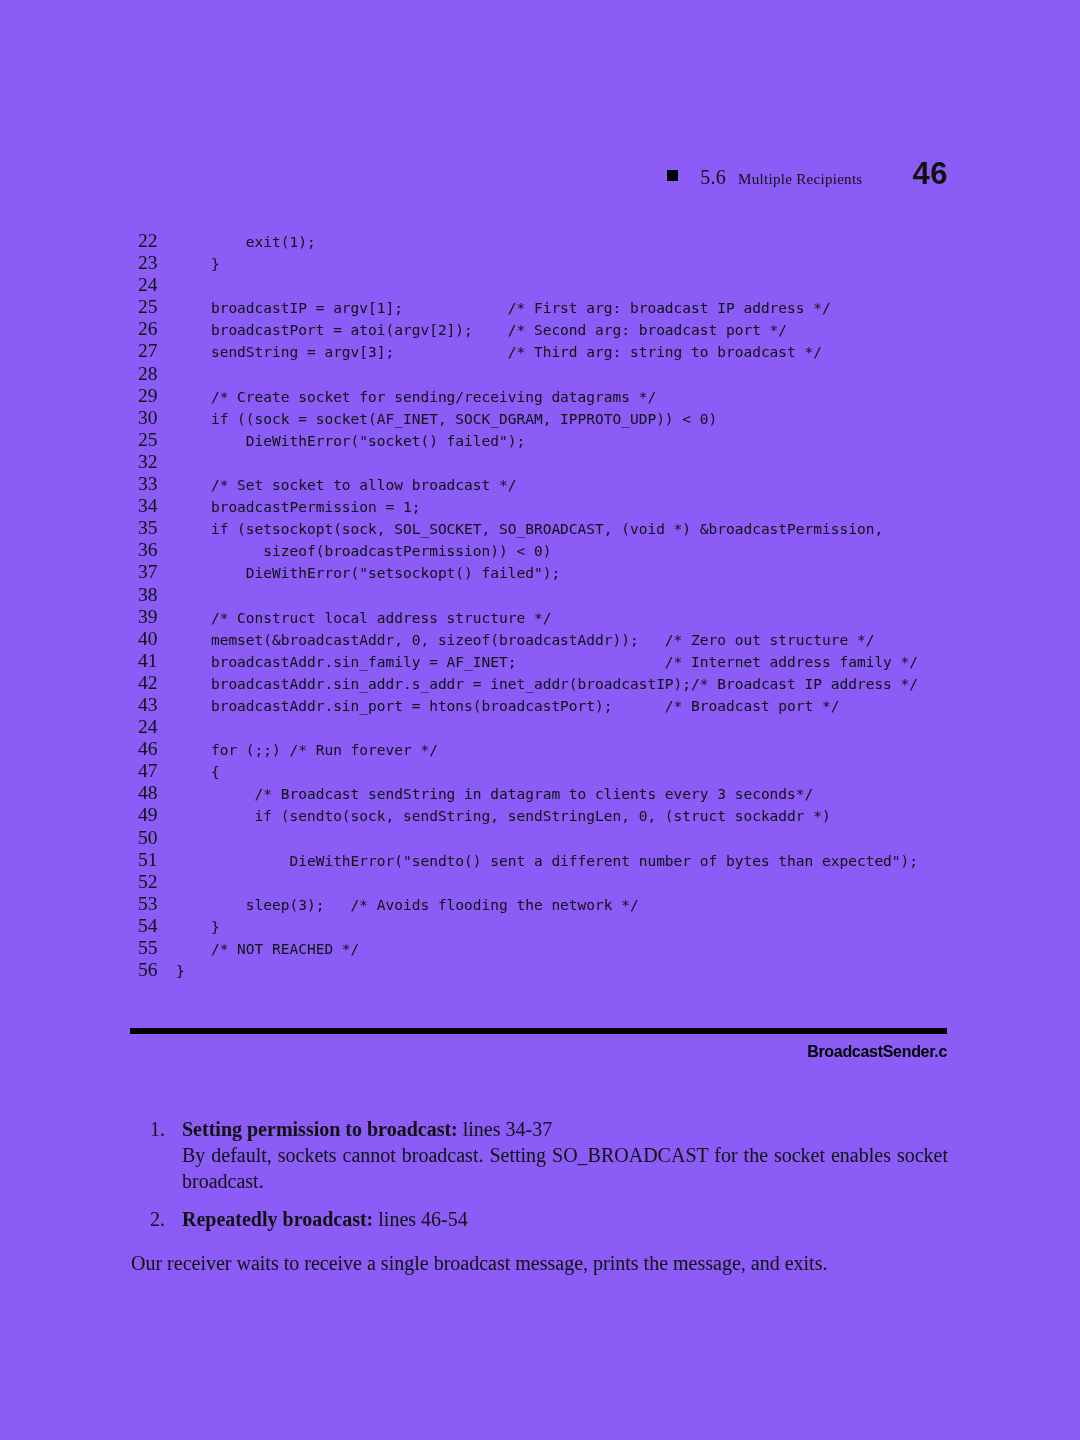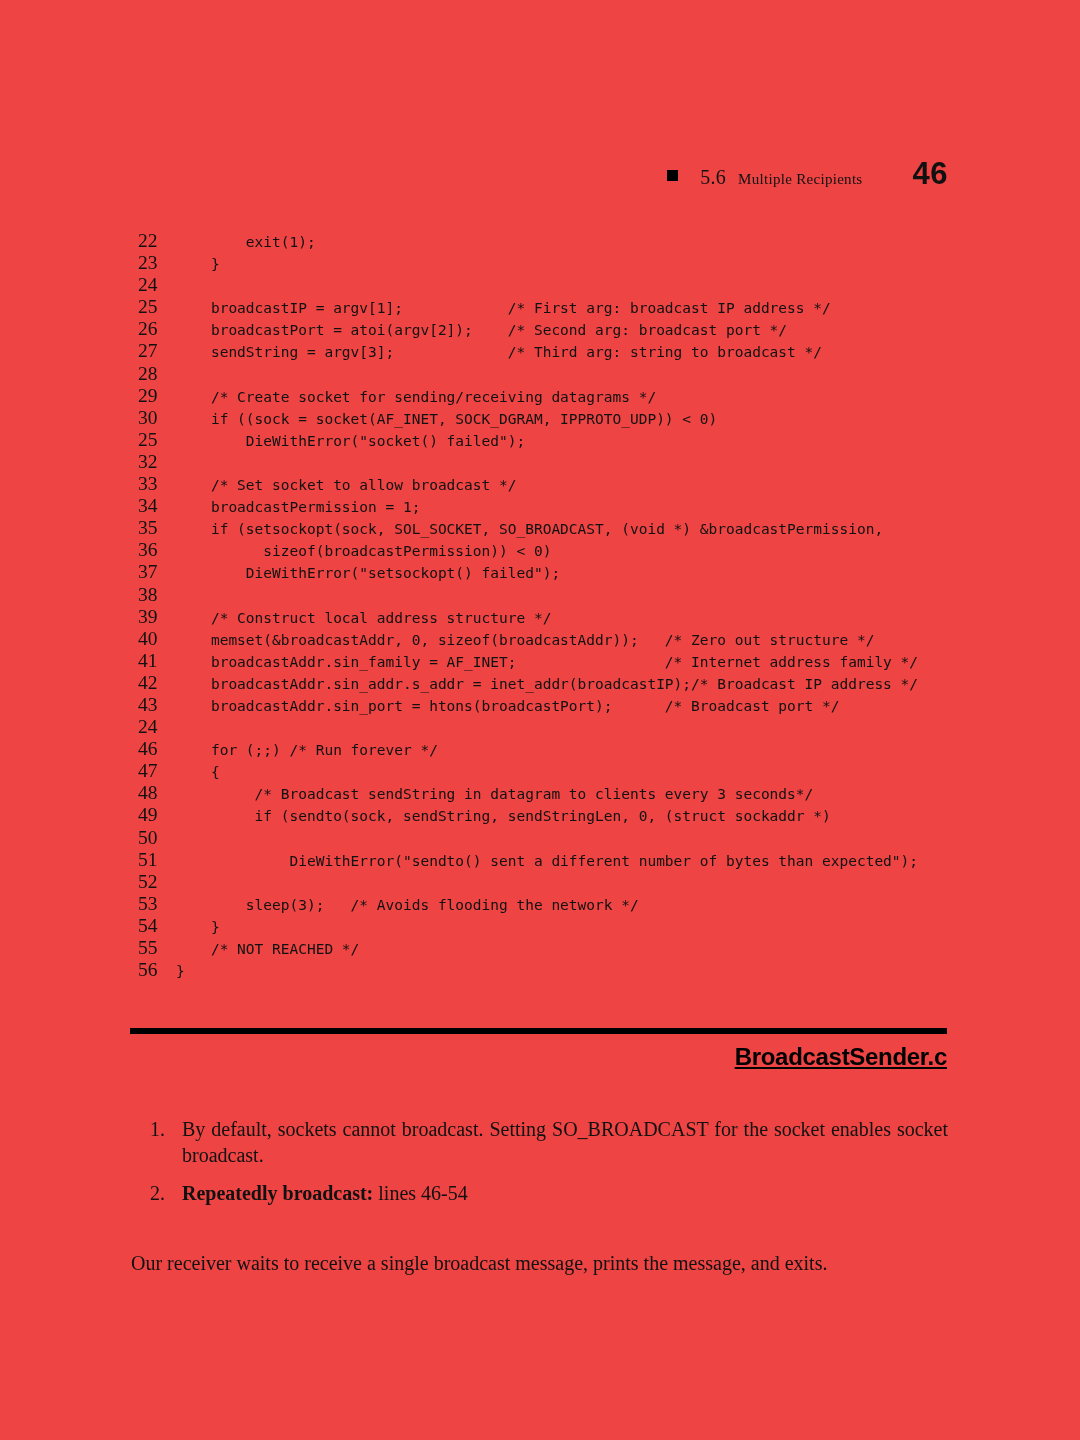--- a/index.html
+++ b/index.html
@@ -1,20 +1,20 @@
 <!DOCTYPE html>
 <html><head>
 <meta charset="utf-8">
 <style>
   html, body { margin: 0; padding: 0; background: #e8e8e8; }
   .page {
     position: relative;
     width: 1080px;
     height: 1440px;
-    background: #ef4444;
+    background: #8b5cf6;
     color: #111111;
     overflow: hidden;
     font-family: "Liberation Serif", serif;
   }
 
   
   .running-head {
     position: absolute;
     top: 156px;
     right: 132px;
@@ -78,24 +78,23 @@
     width: 817px;
     height: 6px;
     background: #000;
   }
   .listing-caption {
     position: absolute;
     top: 1043px;
     right: 133px;
     font-family: "Liberation Sans", sans-serif;
     font-weight: bold;
-    font-size: 24px;
+    font-size: 16px;
     letter-spacing: -0.3px;
     color: #000;
-    text-decoration: underline;
   }
 
   
   .notes {
     position: absolute;
     top: 1116px;
     left: 150px;
     width: 798px;
   }
   .note {
@@ -279,20 +278,21 @@
   </div>
 
   <div class="listing-rule"></div>
 
   <div class="listing-caption">BroadcastSender.c</div>
 
   <div class="notes" id="notes-list">
       <div class="note">
         <span class="note-marker">1.</span>
         <div class="note-text">
+          <div class="note-head"><b>Setting permission to broadcast:</b><span> lines 34-37</span></div>
           <div class="note-body">By default, sockets cannot broadcast. Setting SO_BROADCAST for the socket enables socket broadcast.</div>
         </div>
       </div>
       <div class="note">
         <span class="note-marker">2.</span>
         <div class="note-text">
           <div class="note-head"><b>Repeatedly broadcast:</b><span> lines 46-54</span></div>
         </div>
       </div>
     </div>

